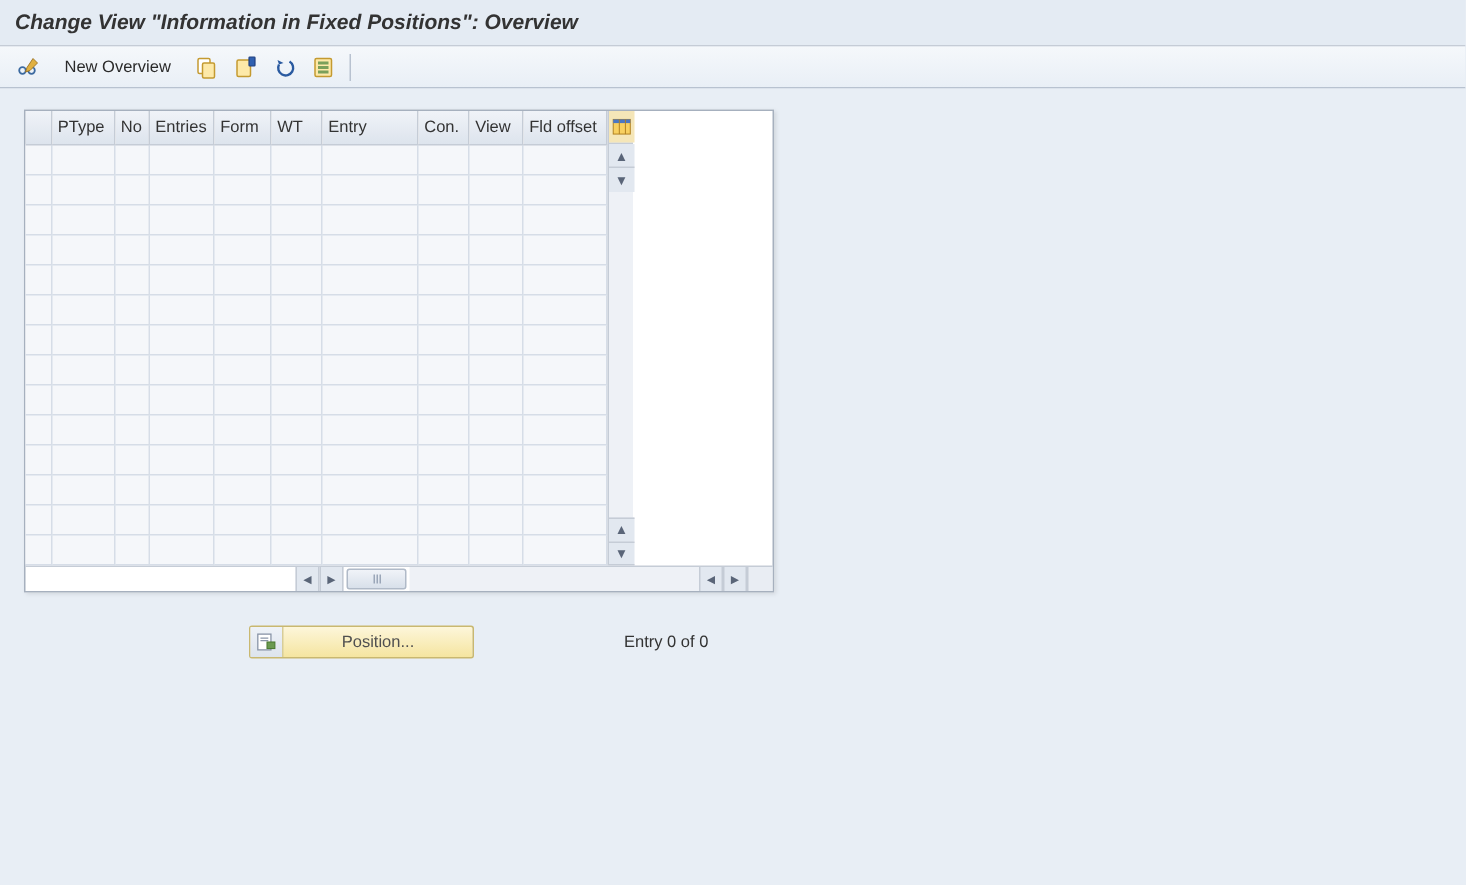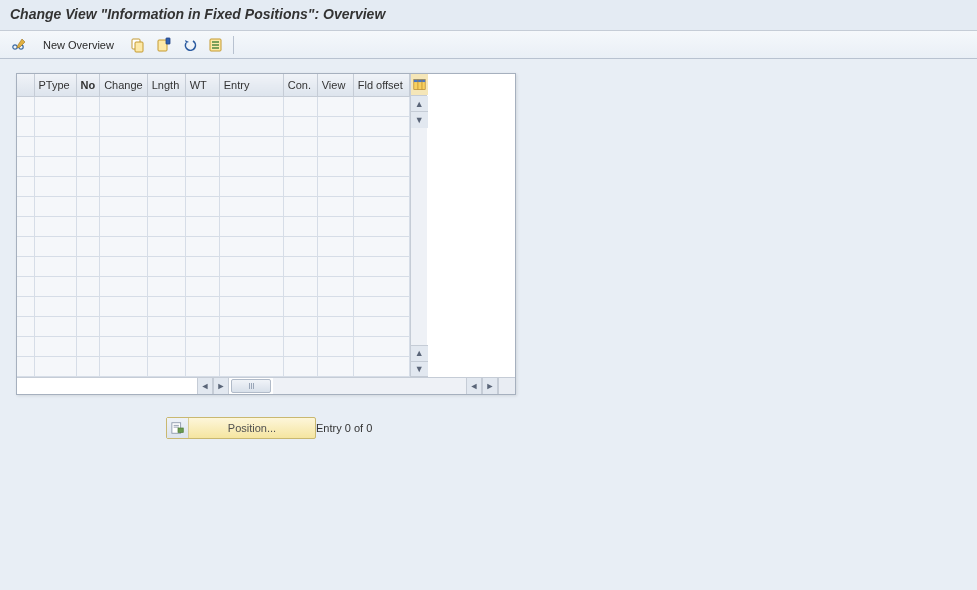--- a/index.html
+++ b/index.html
@@ -178,20 +178,21 @@
       justify-content: center;
       gap: 1px;
     }
     .hsb-thumb span { width:1px; height:6px; background:#9aa6b8; }
     .hsb-track { flex:1; background: #eef1f6; }
     .footer-row {
       display: flex;
       align-items: center;
       margin-top: 22px;
       padding-left: 150px;
+      gap: 100px;
     }
     .pos-btn {
       display: inline-flex;
       align-items: center;
       width: 150px;
       height: 22px;
       background: linear-gradient(to bottom, #fdf6da 0%, #f5e5a0 100%);
       border: 1px solid #c9b870;
       border-radius: 2px;
       font-size: 11px;
@@ -266,23 +267,23 @@
 
 
   <div class="table-wrap">
     <div class="grid">
       <div class="grid-left">
         <table class="data" id="grid-table">
           <thead>
             <tr id="header-row">
               <th class="row-sel"></th>
             <th style="width: 42px; margin-left: 34px;">PType</th>
-                <th style="width: 20px; font-weight: bold;">No</th>
-                <th style="width: 40px;">Change</th>
-                <th style="width: 38px;">Lngth</th>
+                <th style="width: 20px;">No</th>
+                <th style="width: 40px;">Entries</th>
+                <th style="width: 38px;">Form</th>
                 <th style="width: 34px;">WT</th>
                 <th style="width: 64px;">Entry</th>
                 <th style="width: 34px;">Con.</th>
                 <th style="width: 36px;">View</th>
                 <th style="width: 56px;">Fld offset</th>
               </tr>
           </thead>
           <tbody id="grid-body">
               <tr>
                 <td class="row-sel"></td>

